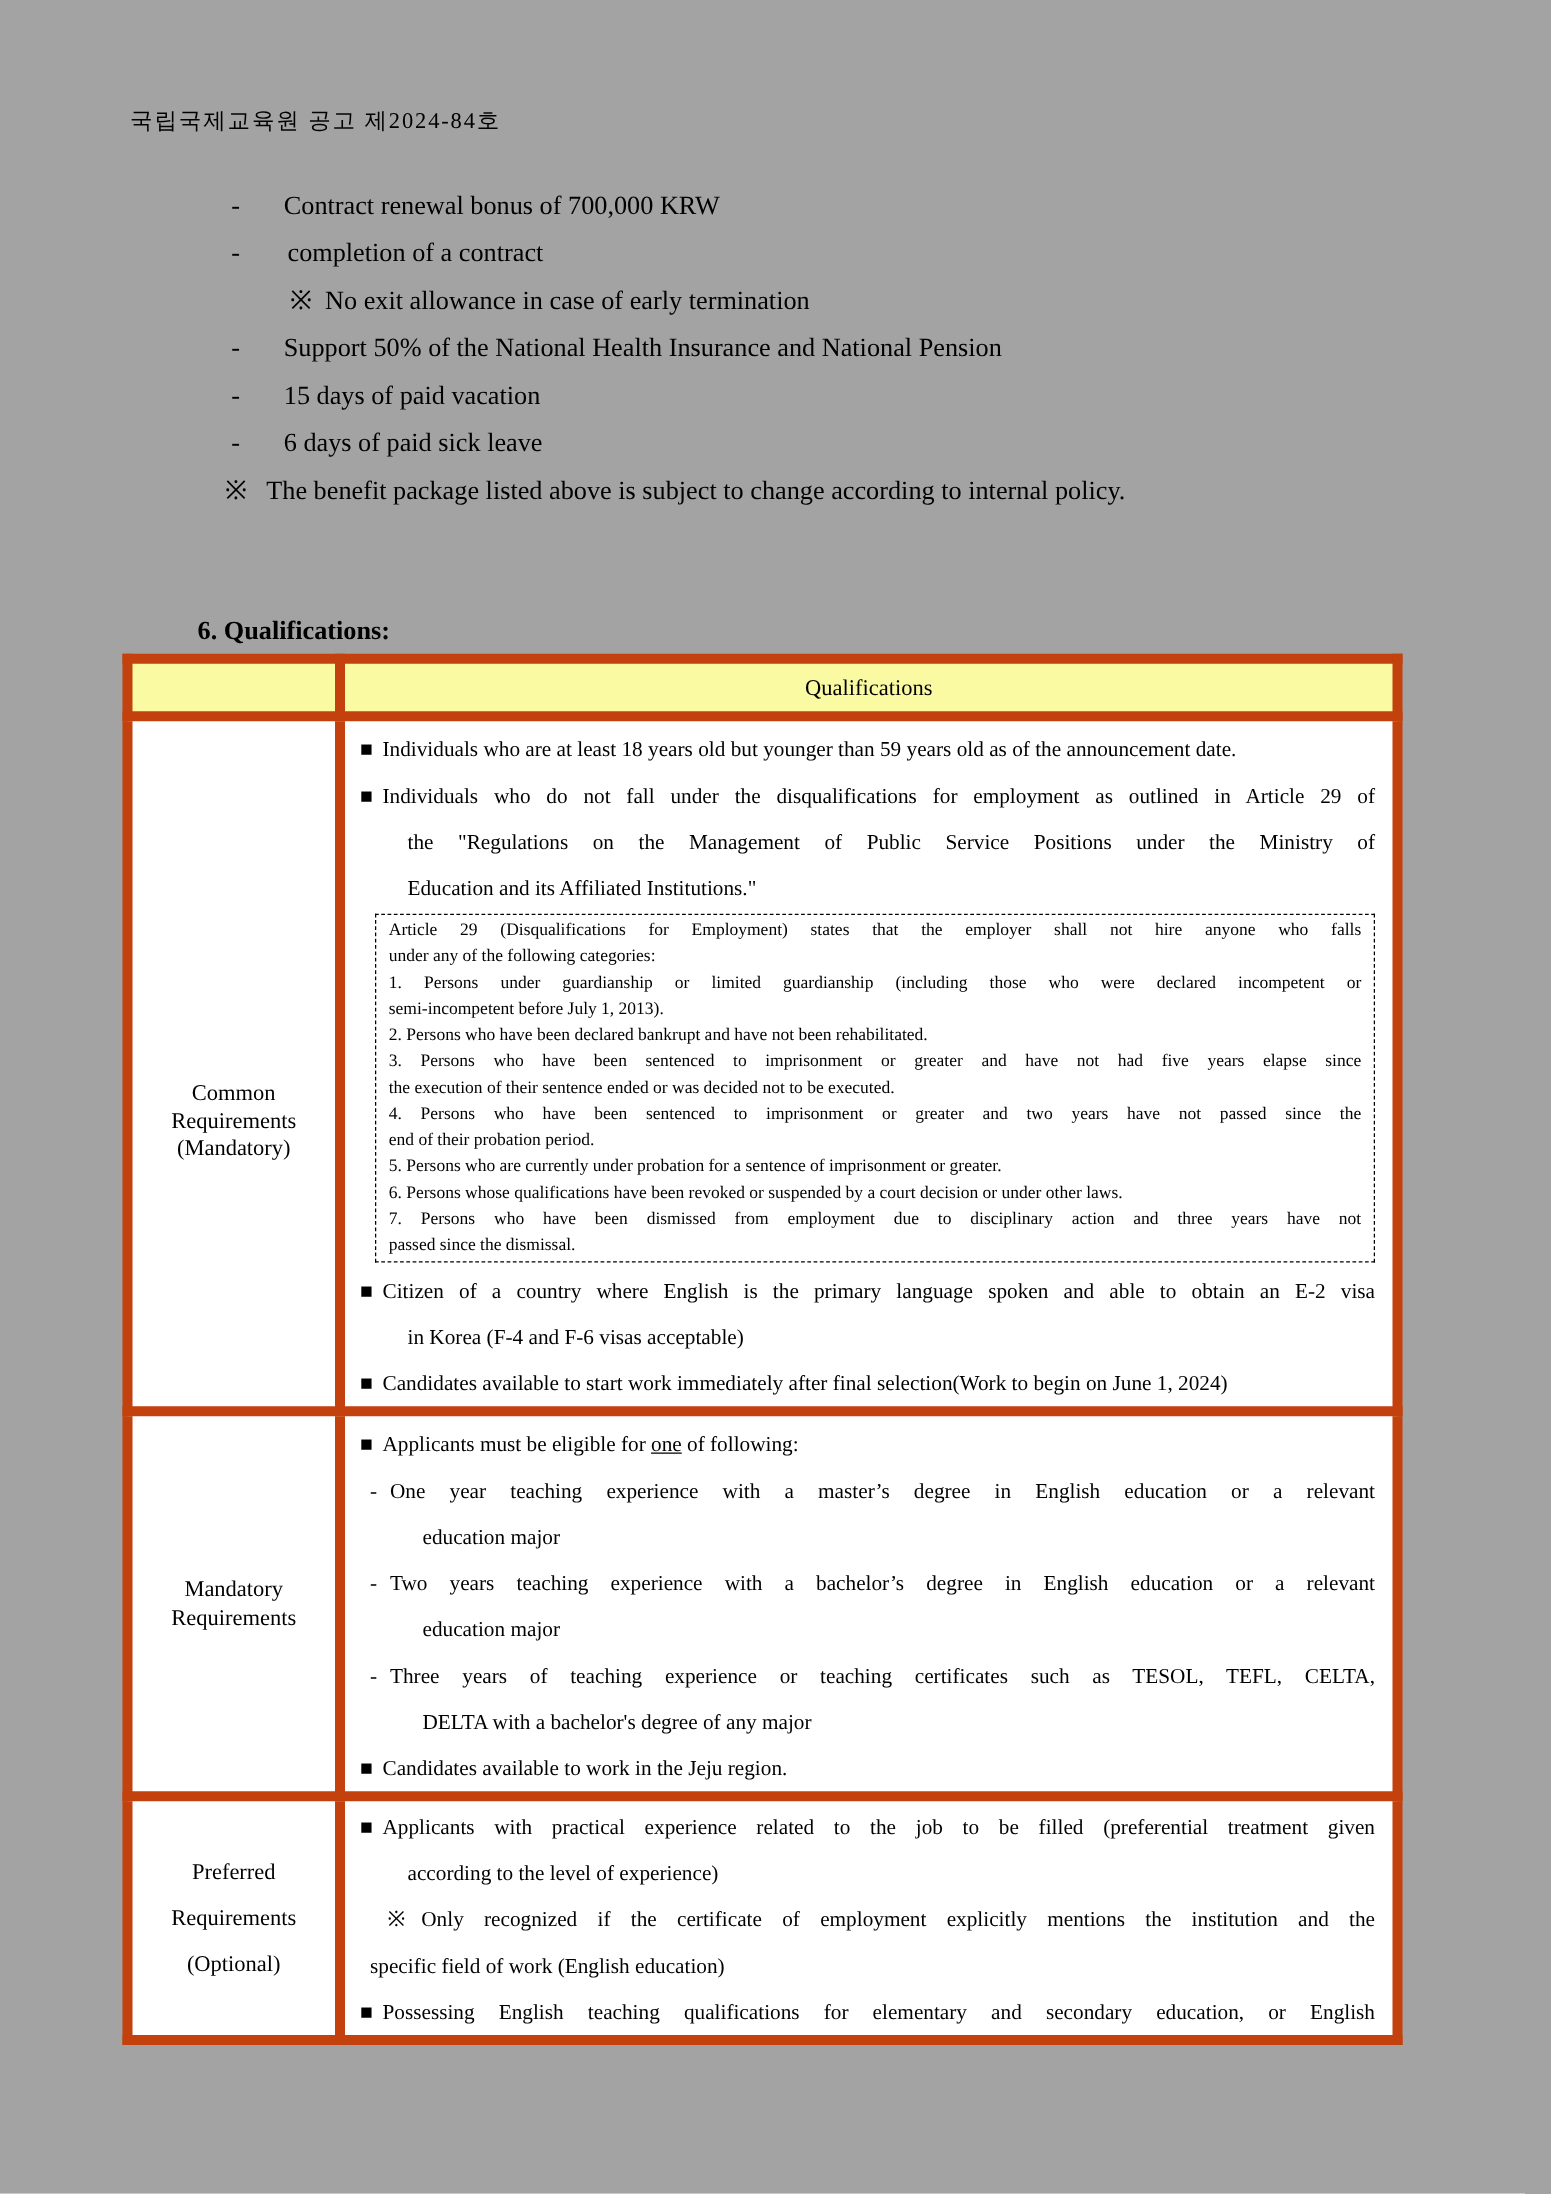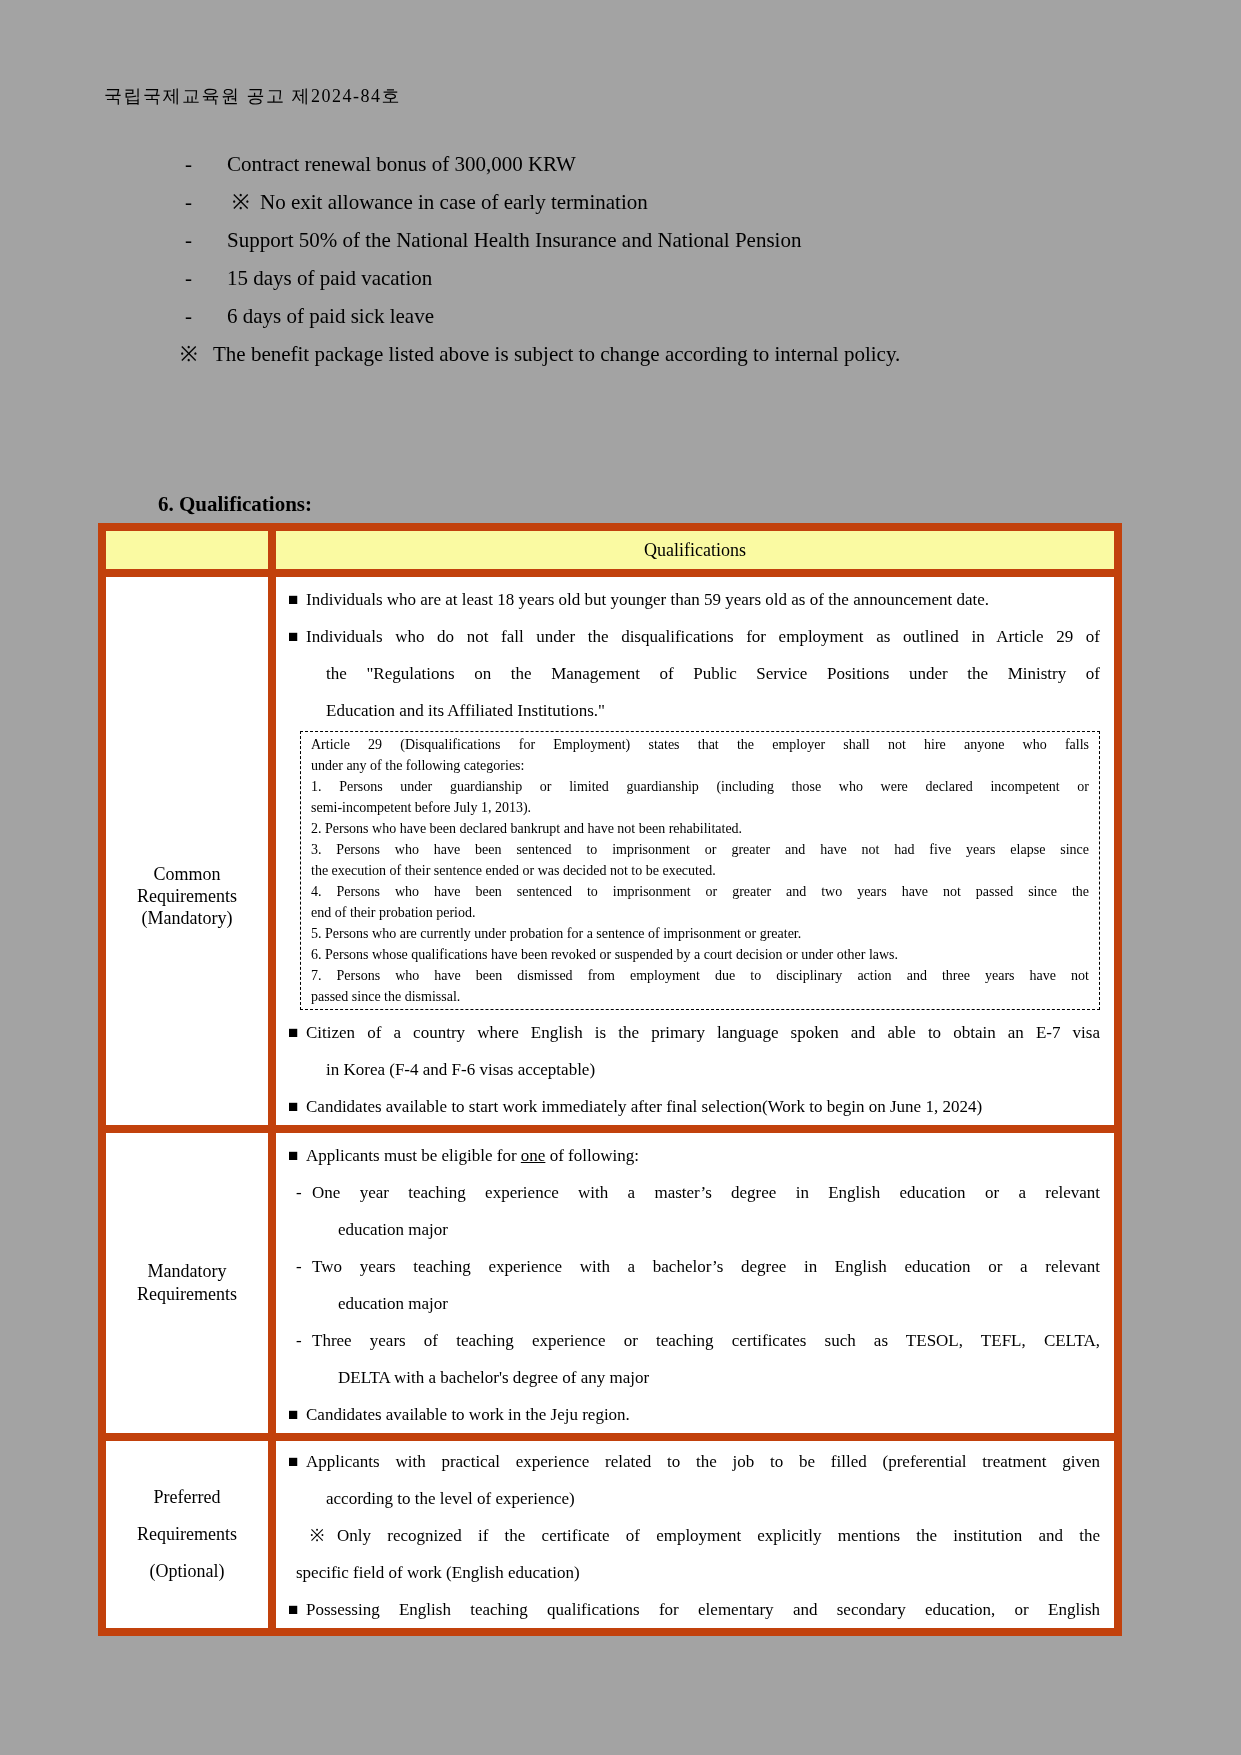--- a/index.html
+++ b/index.html
@@ -103,22 +103,23 @@
   .abox .al { line-height: 21px; }
 </style>
 </head>
 <body>
 
 <div class="page">
 
   <div class="kr-header">국립국제교육원 공고 제2024-84호</div>
 
   <div class="benefits">
-    <div class="bl dash"><span class="mk">-</span><span>Contract renewal bonus of 300,000 KRW</span></div>
+    <div class="bl dash"><span class="mk">-</span><span>Contract renewal bonus of 700,000 KRW</span></div>
     <div class="bl dash"><span class="mk">-</span></div>
+    <div class="bl cont1"><span>completion of a contract</span></div>
     <div class="bl note1"><span class="mk">※</span><span>No exit allowance in case of early termination</span></div>
     <div class="bl dash"><span class="mk">-</span><span>Support 50% of the National Health Insurance and National Pension</span></div>
     <div class="bl dash"><span class="mk">-</span><span>15 days of paid vacation</span></div>
     <div class="bl dash"><span class="mk">-</span><span>6 days of paid sick leave</span></div>
     <div class="bl note2"><span class="mk">※</span><span>The benefit package listed above is subject to change according to internal policy.</span></div>
   </div>
 
   <div class="heading">6. Qualifications:</div>
 
   <table class="qual">
@@ -153,21 +154,21 @@
           <div class="al j">3. Persons who have been sentenced to imprisonment or greater and have not had five years elapse since</div>
           <div class="al">the execution of their sentence ended or was decided not to be executed.</div>
           <div class="al j">4. Persons who have been sentenced to imprisonment or greater and two years have not passed since the</div>
           <div class="al">end of their probation period.</div>
           <div class="al">5. Persons who are currently under probation for a sentence of imprisonment or greater.</div>
           <div class="al">6. Persons whose qualifications have been revoked or suspended by a court decision or under other laws.</div>
           <div class="al j">7. Persons who have been dismissed from employment due to disciplinary action and three years have not</div>
           <div class="al">passed since the dismissal.</div>
         </div>
 
-        <div class="cl sq j"><span class="mk">■</span><span>Citizen of a country where English is the primary language spoken and able to obtain an E-7 visa</span></div>
+        <div class="cl sq j"><span class="mk">■</span><span>Citizen of a country where English is the primary language spoken and able to obtain an E-2 visa</span></div>
         <div class="cl cont"><span>in Korea (F-4 and F-6 visas acceptable)</span></div>
         <div class="cl sq"><span class="mk">■</span><span>Candidates available to start work immediately after final selection(Work to begin on June 1, 2024)</span></div>
       </td>
     </tr>
 
     <tr style="height:302px;">
       <td class="lbl-body">
         <div>Mandatory</div>
         <div>Requirements</div>
       </td>

